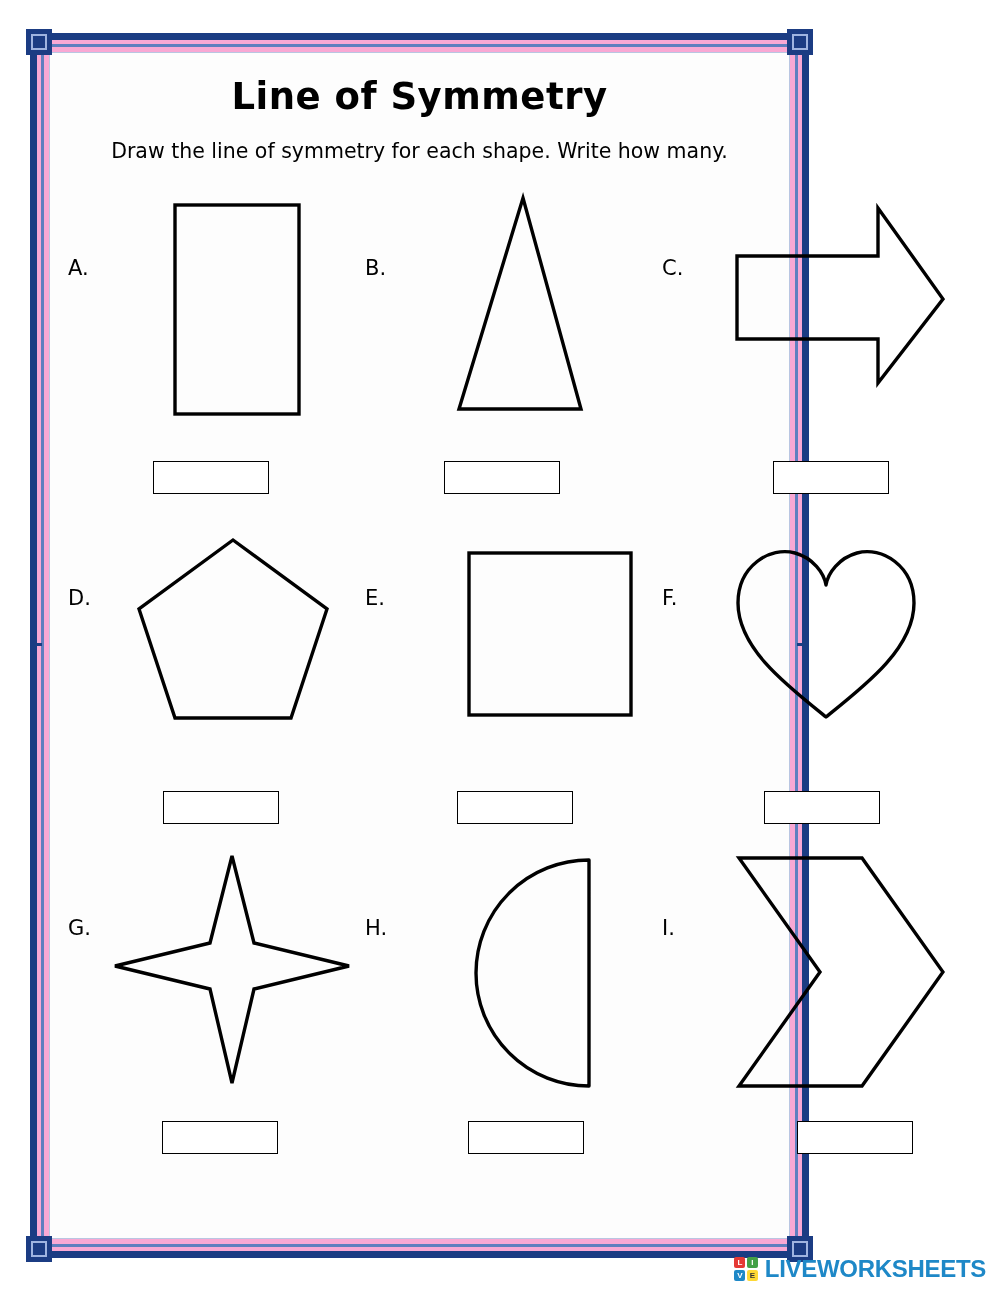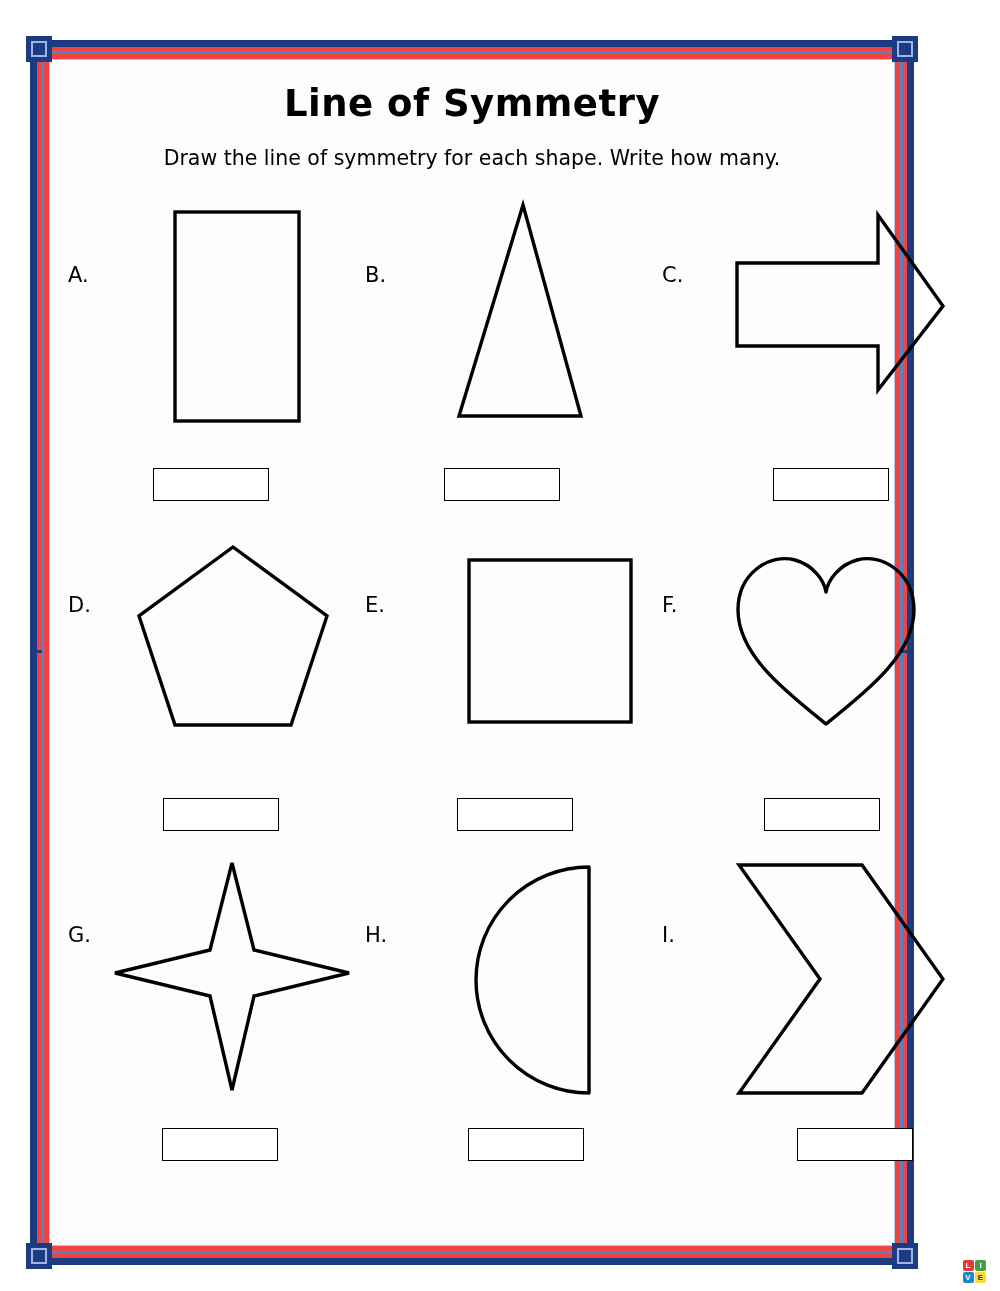--- a/index.html
+++ b/index.html
@@ -12,25 +12,25 @@
     height: 1291px;
     position: relative;
     font-family: "DejaVu Sans", sans-serif;
     overflow: hidden;
   }
 
   
   #worksheet {
     position: absolute;
     left: 30px;
-    top: 40px;
-    width: 884px;
+    top: 33px;
+    width: 779px;
     height: 1225px;
     box-sizing: border-box;
-    background: #ef4444;
+    background: #f9a8d4;
   }
   .frame-outer {
     position: absolute;
     inset: 0;
     border: 7px solid #1b3c83;
     box-sizing: border-box;
   }
   .frame-inner {
     position: absolute;
     inset: 11px;
@@ -291,13 +291,14 @@
   <div class="logo-mark">
     <div class="logo-row">
       <div class="logo-sq" style="background:#e53935;">L</div>
       <div class="logo-sq" style="background:#43a047;">I</div>
     </div>
     <div class="logo-row">
       <div class="logo-sq" style="background:#1e88c7;">V</div>
       <div class="logo-sq" style="background:#fdd835; color:#333;">E</div>
     </div>
   </div>
+  <div class="logo-text">LIVEWORKSHEETS</div>
 </div>
 
 </body></html>

